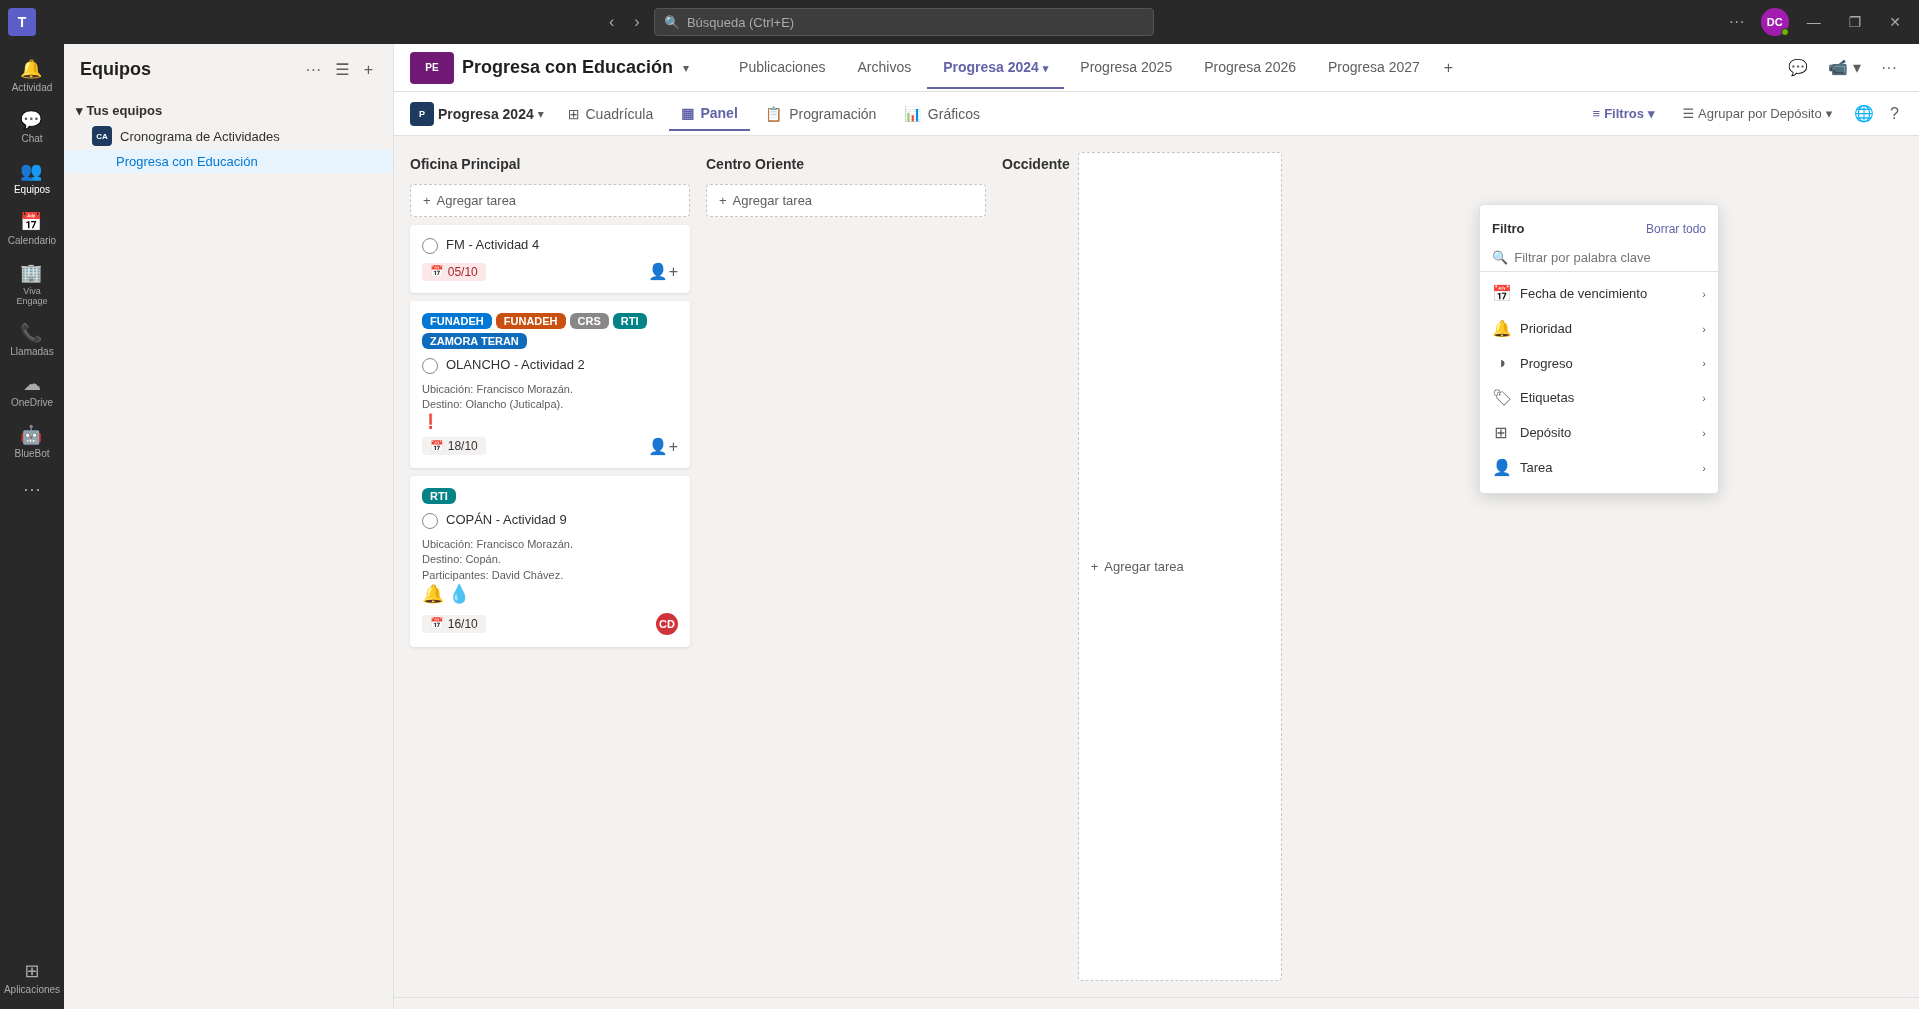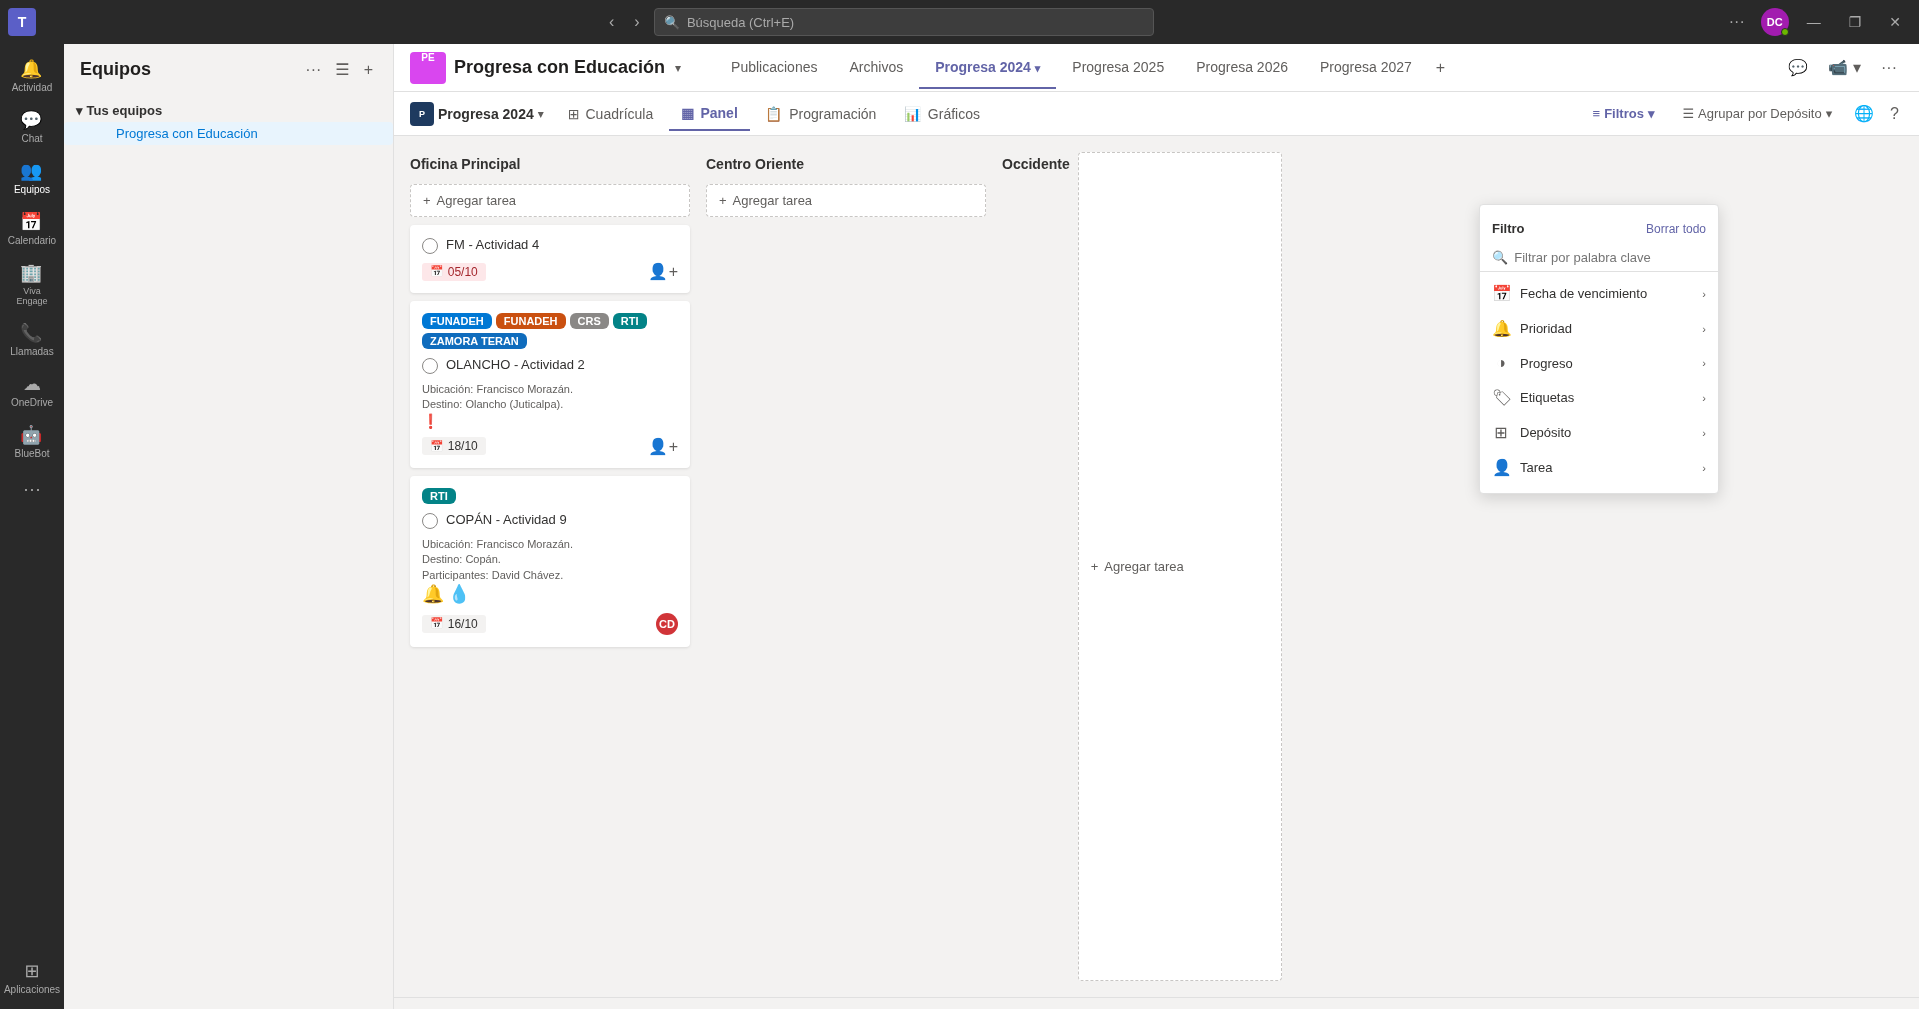--- a/index.html
+++ b/index.html
@@ -54,21 +54,21 @@
     .nav-team-item { display: flex; align-items: center; gap: 8px; padding: 4px 8px 4px 28px; cursor: pointer; font-size: 13px; color: #323130; border-radius: 4px; }
     .nav-team-icon { width: 20px; height: 20px; background: #1e3a5f; border-radius: 4px; display: flex; align-items: center; justify-content: center; flex-shrink: 0; }
     .nav-sub-item { padding: 4px 8px 4px 52px; cursor: pointer; font-size: 13px; color: #323130; border-radius: 4px; }
     .nav-sub-item.active { background: #e8f4fd; color: #0078d4; }
 
     
     .content { flex: 1; display: flex; flex-direction: column; background: white; overflow: hidden; }
 
     
     .channel-header { height: 48px; display: flex; align-items: center; padding: 0 16px; border-bottom: 1px solid #e0e0e0; gap: 8px; background: white; flex-shrink: 0; }
-    .channel-icon { width: 36px; height: 32px; background: #d946ef; border-radius: 4px; display: flex; align-items: flex-start; justify-content: center; flex-shrink: 0; }
+    .channel-icon { width: 44px; height: 32px; background: #701a75; border-radius: 4px; display: flex; align-items: center; justify-content: center; flex-shrink: 0; }
     .channel-title { font-size: 18px; font-weight: 600; color: #201f1e; }
     .channel-dropdown { background: none; border: none; cursor: pointer; color: #605e5c; font-size: 12px; padding: 2px; }
     .header-tabs { display: flex; align-items: center; gap: 0; margin-left: 24px; }
     .header-tab { padding: 12px 16px; font-size: 14px; color: #605e5c; cursor: pointer; border-bottom: 2px solid transparent; white-space: nowrap; }
     .header-tab.active { color: #6264a7; border-bottom-color: #6264a7; font-weight: 600; }
     .header-tab-more { background: none; border: none; cursor: pointer; color: #605e5c; font-size: 16px; padding: 8px; }
     .header-right { margin-left: auto; display: flex; align-items: center; gap: 8px; }
     .header-right-btn { background: none; border: none; cursor: pointer; color: #605e5c; font-size: 16px; padding: 6px; border-radius: 4px; }
 
     
@@ -229,20 +229,26 @@
         <button class="icon-btn">☰</button>
         <button class="icon-btn">+</button>
       </div>
     </div>
     <div class="nav-tree">
       <div class="nav-section">
         <div class="nav-section-header">
           <span>▾</span>
           <span>Tus equipos</span>
         </div>
+        <div class="nav-team-item">
+          <div class="nav-team-icon">
+            <span style="color:white;font-size:8px;font-weight:bold;">CA</span>
+          </div>
+          <span>Cronograma de Actividades</span>
+        </div>
         <div class="nav-sub-item active">Progresa con Educación</div>
       </div>
     </div>
   </div>
 
   <div class="content">
 
     <div class="channel-header">
       <div class="channel-icon">
         <span style="color:white;font-size:10px;font-weight:bold;">PE</span>

